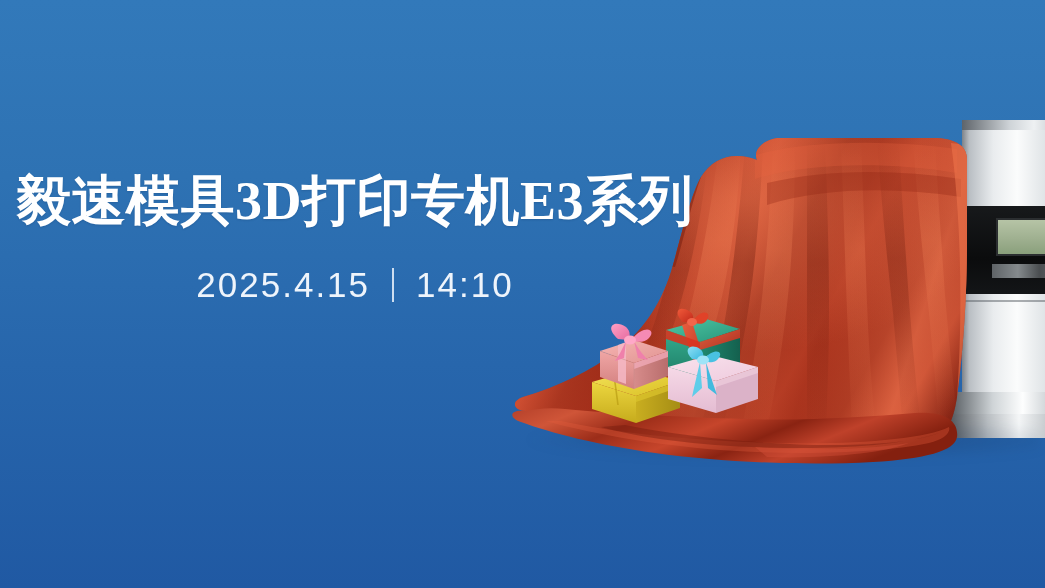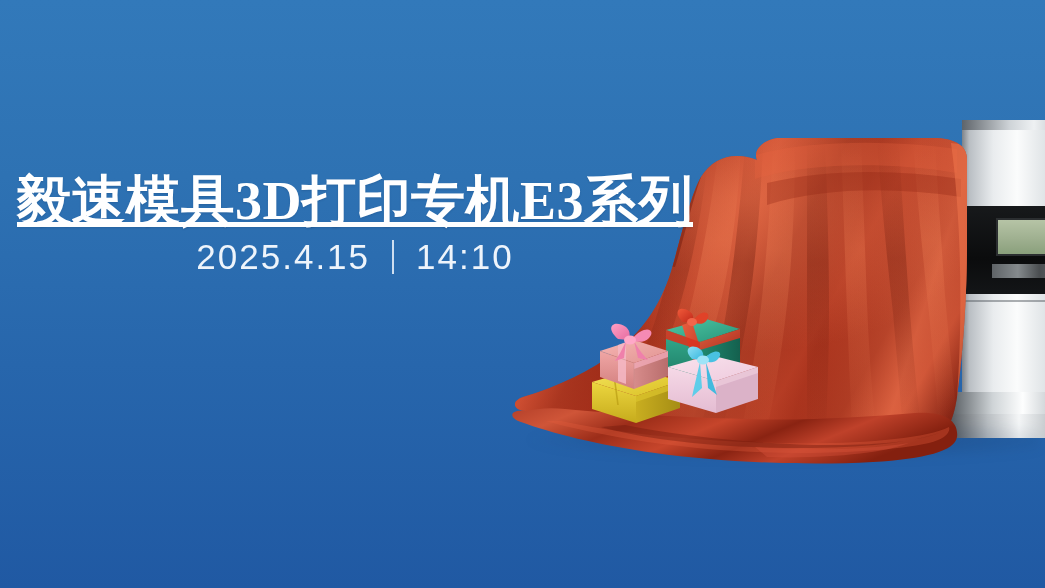--- a/index.html
+++ b/index.html
@@ -21,24 +21,25 @@
   .title-line{
     color:#ffffff;
     font-family:"Liberation Serif","DejaVu Serif",serif;
     font-weight:700;
     font-size:54px;
     line-height:72px;
     letter-spacing:1px;
     white-space:nowrap;
     text-shadow:0 1px 2px rgba(10,40,80,.18);
   }
-  .title-line.l1{font-size:54px;letter-spacing:0.5px;text-decoration:underline;}
+  .title-line.l1{font-size:54px;letter-spacing:0.5px;}
   .title-line.l2{font-size:54px;letter-spacing:0.5px;}
 
   .datetime{
+    margin-top:28px;
     color:#eef4fb;
     font-size:35px;
     font-weight:300;
     letter-spacing:2px;
     display:flex;align-items:center;justify-content:center;gap:22px;
     font-family:"Liberation Sans","DejaVu Sans",sans-serif;
   }
   .datetime .sep{
     display:inline-block;width:2px;height:34px;background:#dce8f5;opacity:.92;
   }

